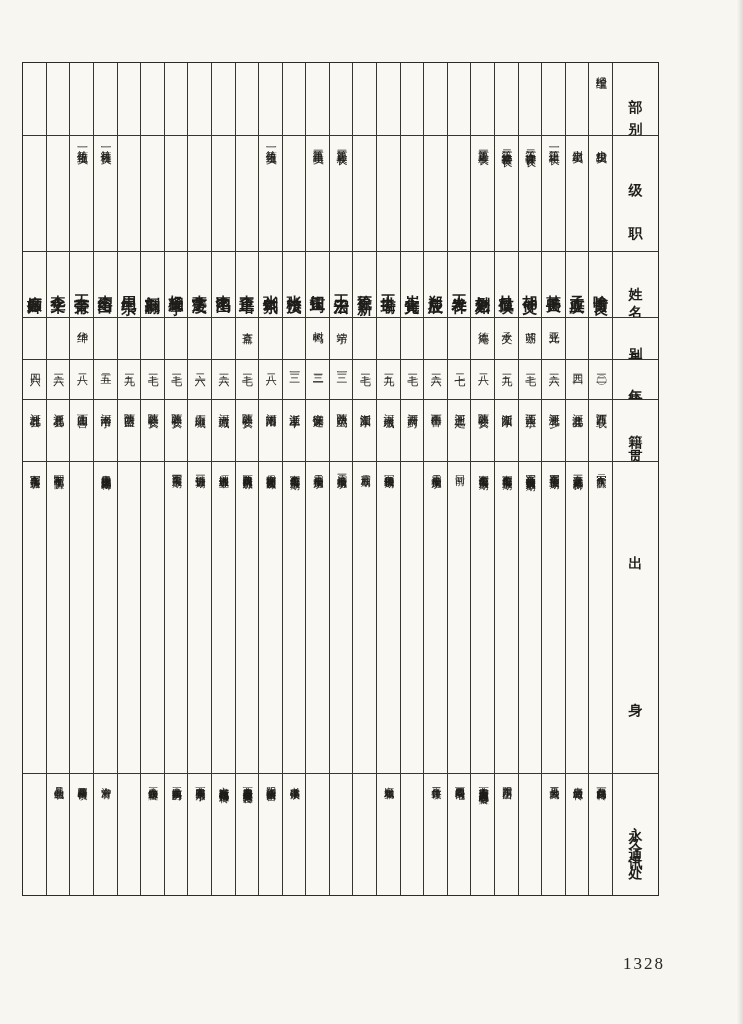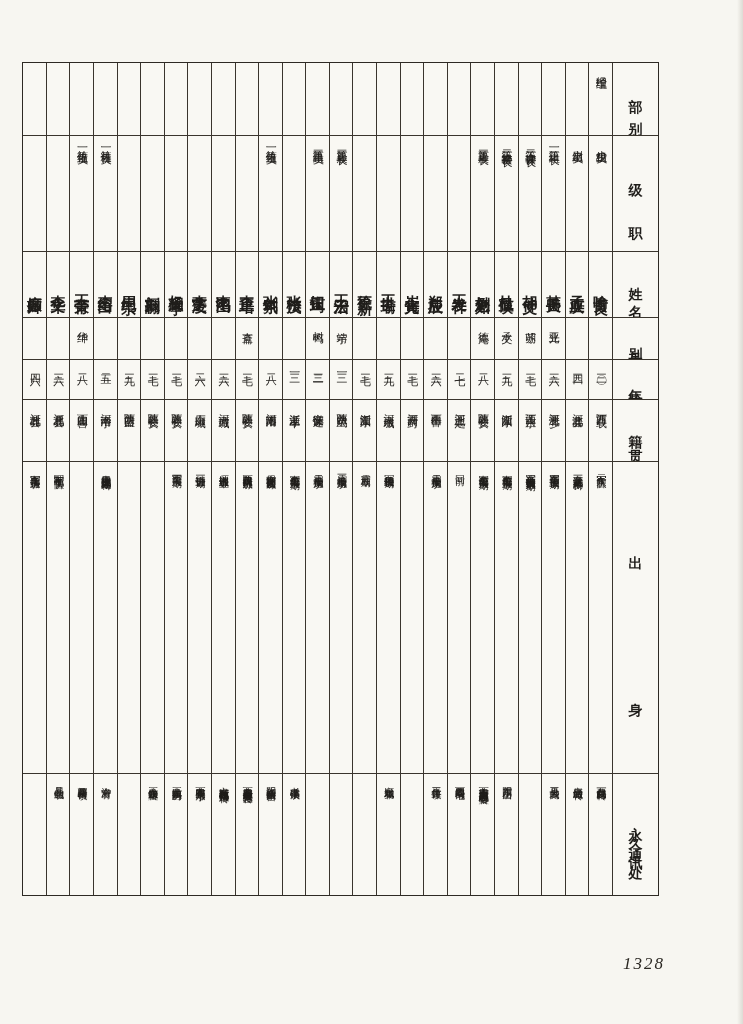--- a/index.html
+++ b/index.html
@@ -59,21 +59,21 @@
   .hc-rank   > span{letter-spacing:44px;margin-bottom:-44px;}
   .hc-name   > span{letter-spacing:18px;margin-bottom:-18px;}
   .hc-alias  > span{letter-spacing:5px;margin-bottom:-5px;}
   .hc-age    > span{letter-spacing:4px;margin-bottom:-4px;}
   .hc-native > span{letter-spacing:14px;margin-bottom:-14px;}
   .hc-origin > span{letter-spacing:148px;margin-bottom:-148px;}
   .hc-address> span{letter-spacing:10px;margin-bottom:-10px;}
 
   .page-number{
     position:absolute;right:78px;top:954px;
-    font-size:17px;letter-spacing:2px;color:#2a2722;font-style:italic;
+    font-size:17px;letter-spacing:2px;color:#2a2722;
   }
 </style>
 </head>
 <body>
 
 <div class="scan-edge"></div>
 
 <div class="roster">
   <div class="col header-col">
       <div class="cell r-bubie hc-bubie">

